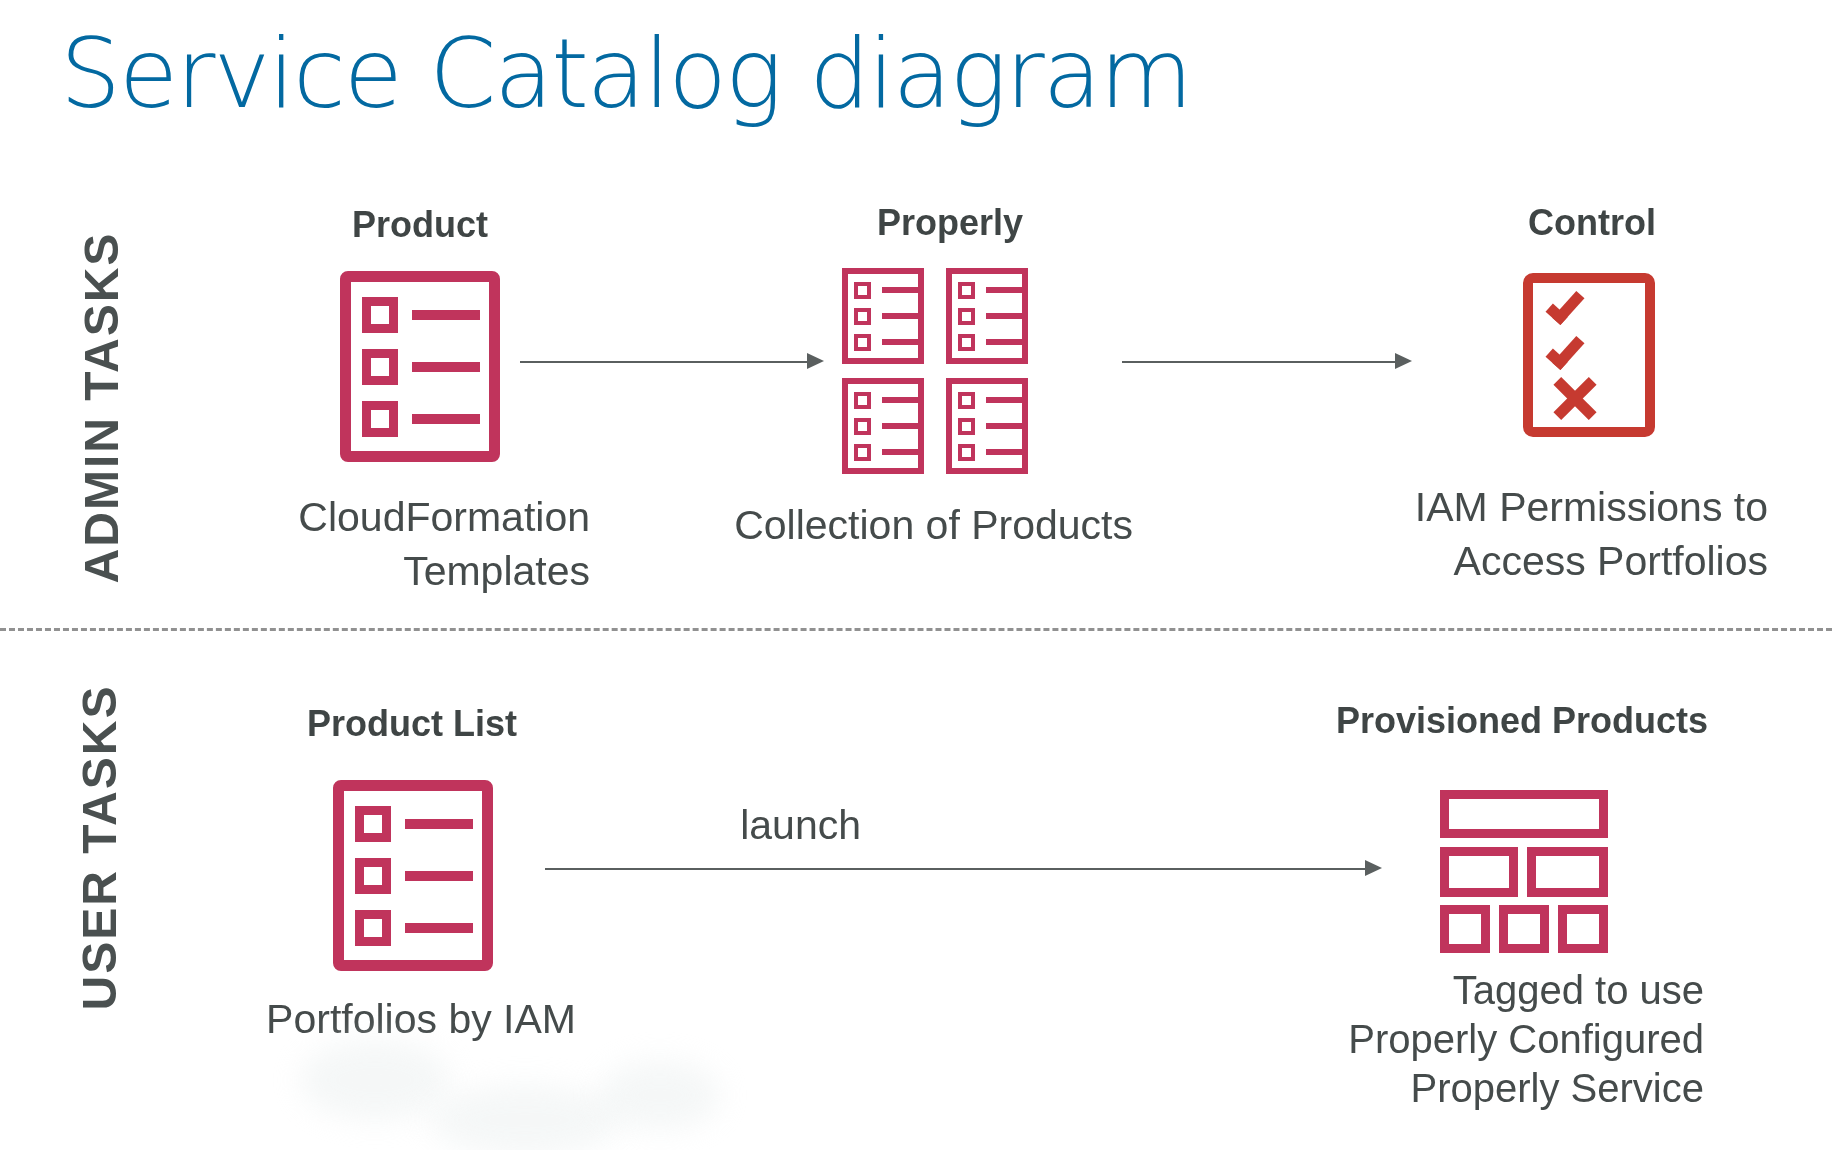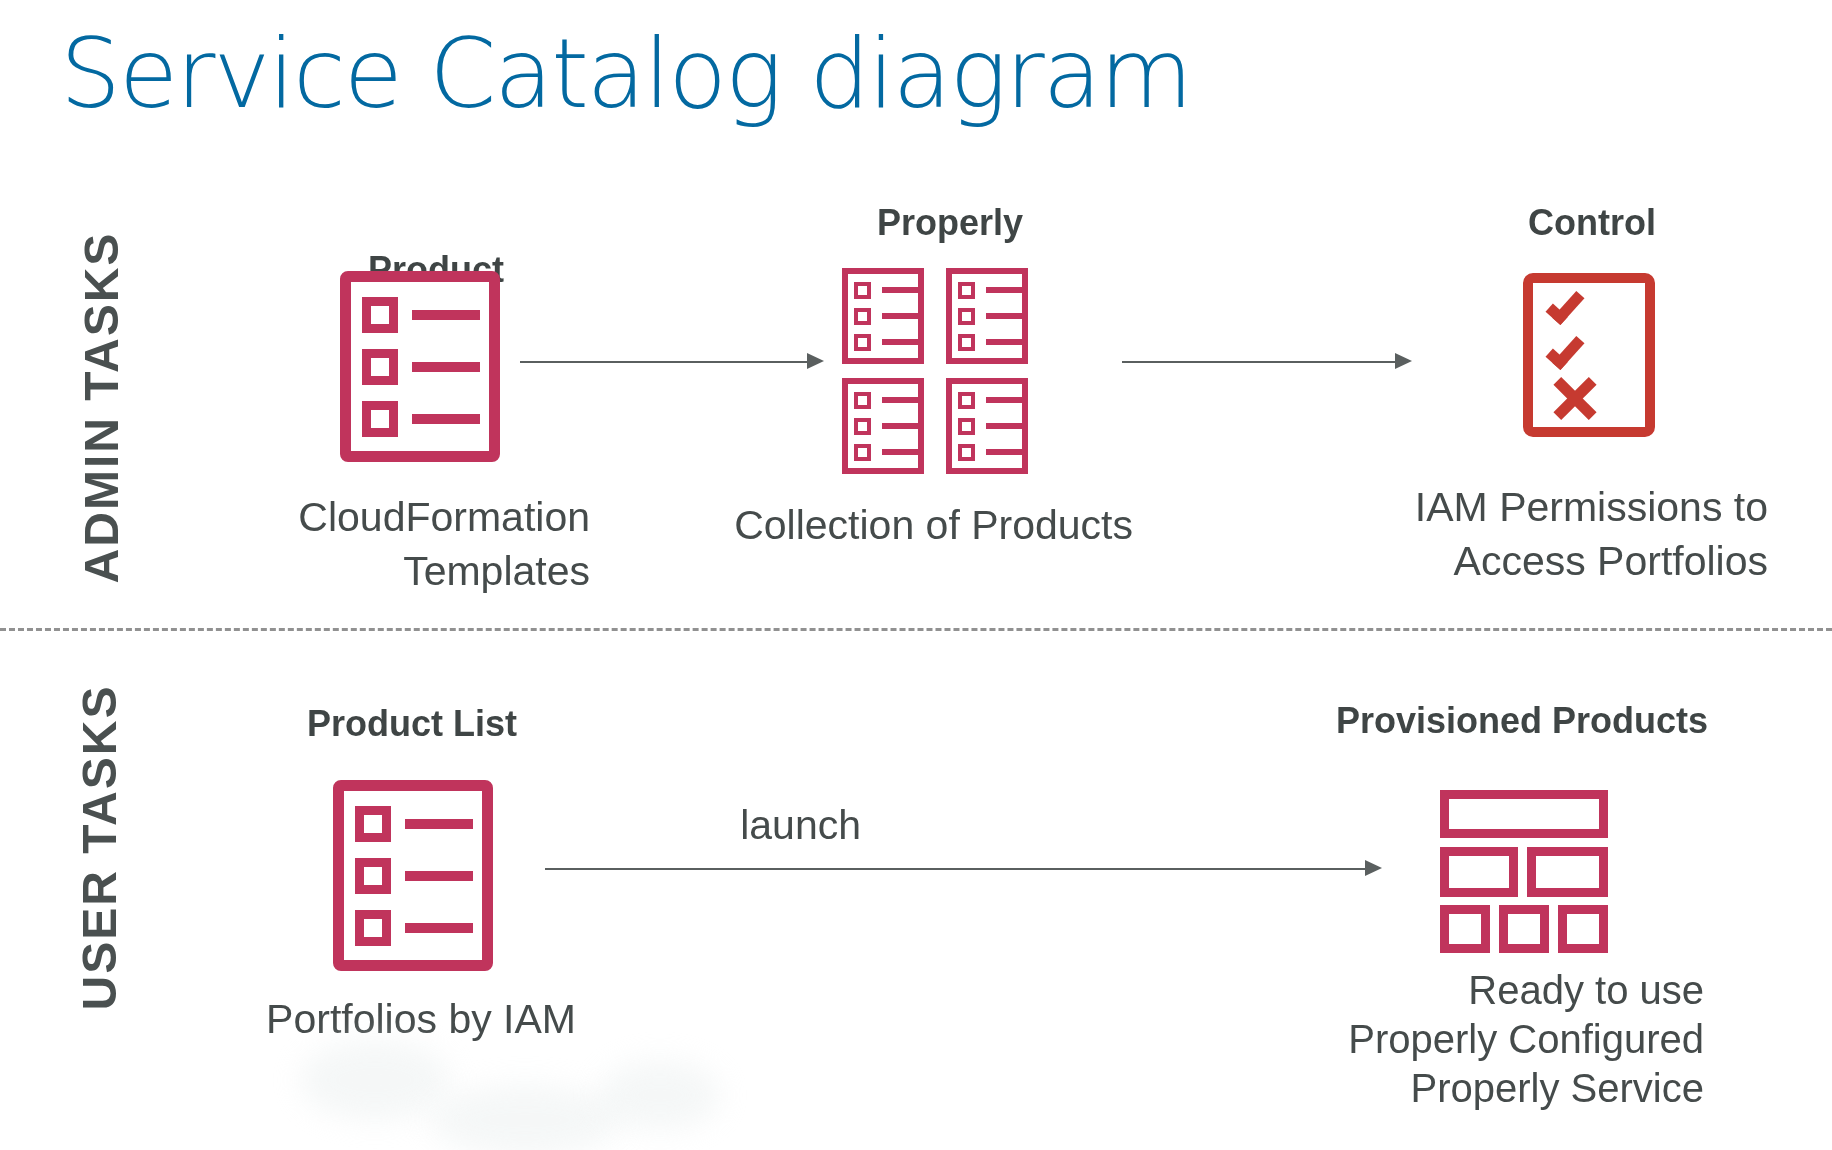--- a/index.html
+++ b/index.html
@@ -105,21 +105,21 @@
 <body>
 
 <div id="canvas">
 
   <div class="title">Service Catalog diagram</div>
 
   <div class="row-label-box" style="left:72px;top:205px;width:60px;height:405px;">
     <span class="rot">ADMIN TASKS</span>
   </div>
 
-  <div class="heading" style="left:336px;top:204px;width:200px;margin-top:45px;">Product</div>
+  <div class="heading" style="left:320px;top:204px;width:200px;">Product</div>
   <div class="doc-icon" style="left:340px;top:271px;">
     <div class="doc-row">
         <span class="doc-sq"></span>
         <span class="doc-ln"></span>
       </div>
     <div class="doc-row">
         <span class="doc-sq"></span>
         <span class="doc-ln"></span>
       </div>
     <div class="doc-row">
@@ -240,21 +240,21 @@
   <div class="heading" style="left:1292px;top:700px;width:460px;">Provisioned Products</div>
   <div class="brick-icon" style="left:1440px;top:790px;">
     <div class="brick b-top"></div>
     <div class="brick b-midL"></div>
     <div class="brick b-midR"></div>
     <div class="brick b-b1"></div>
     <div class="brick b-b2"></div>
     <div class="brick b-b3"></div>
   </div>
   <div class="caption tight" style="left:1344px;top:966px;width:360px;">
-    <div>Ready to use</div>
+    <div>Tagged to use</div>
     <div>Properly Configured</div>
     <div>Properly Service</div>
   </div>
 
   <div class="smudge" style="left:300px;top:1040px;width:150px;height:80px;"></div>
   <div class="smudge" style="left:430px;top:1085px;width:190px;height:70px;"></div>
   <div class="smudge" style="left:600px;top:1060px;width:120px;height:70px;"></div>
 
 </div>
 

